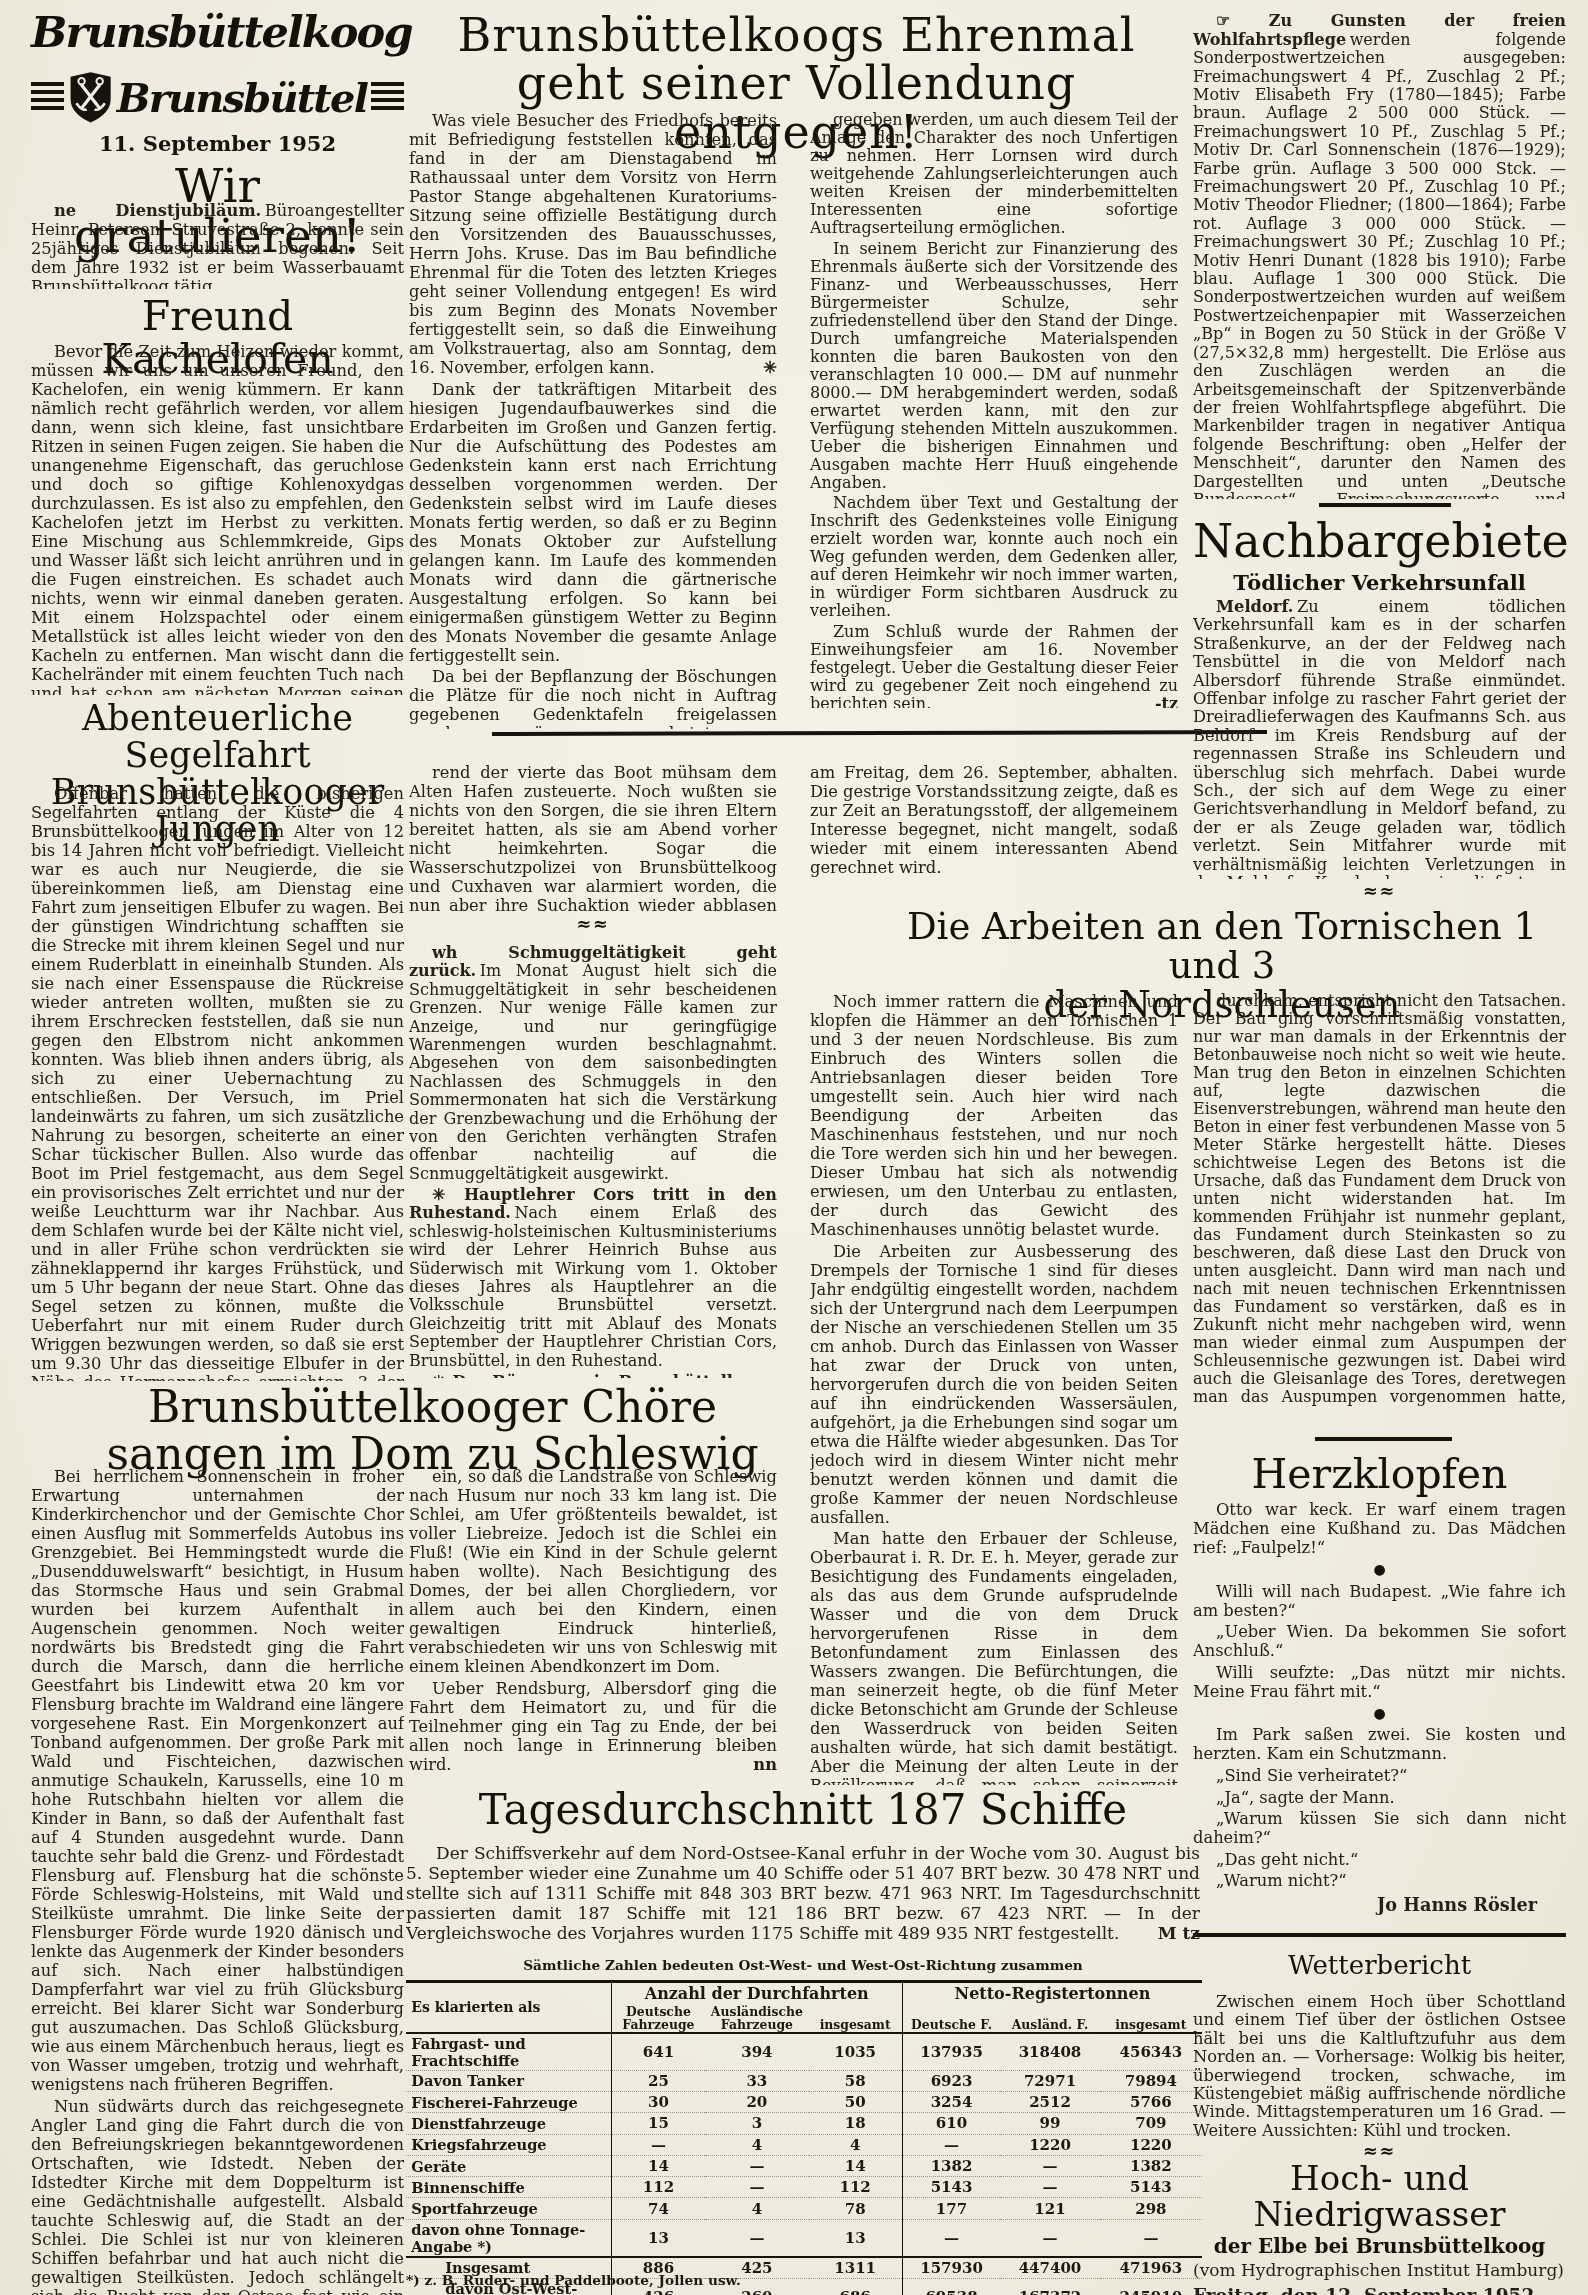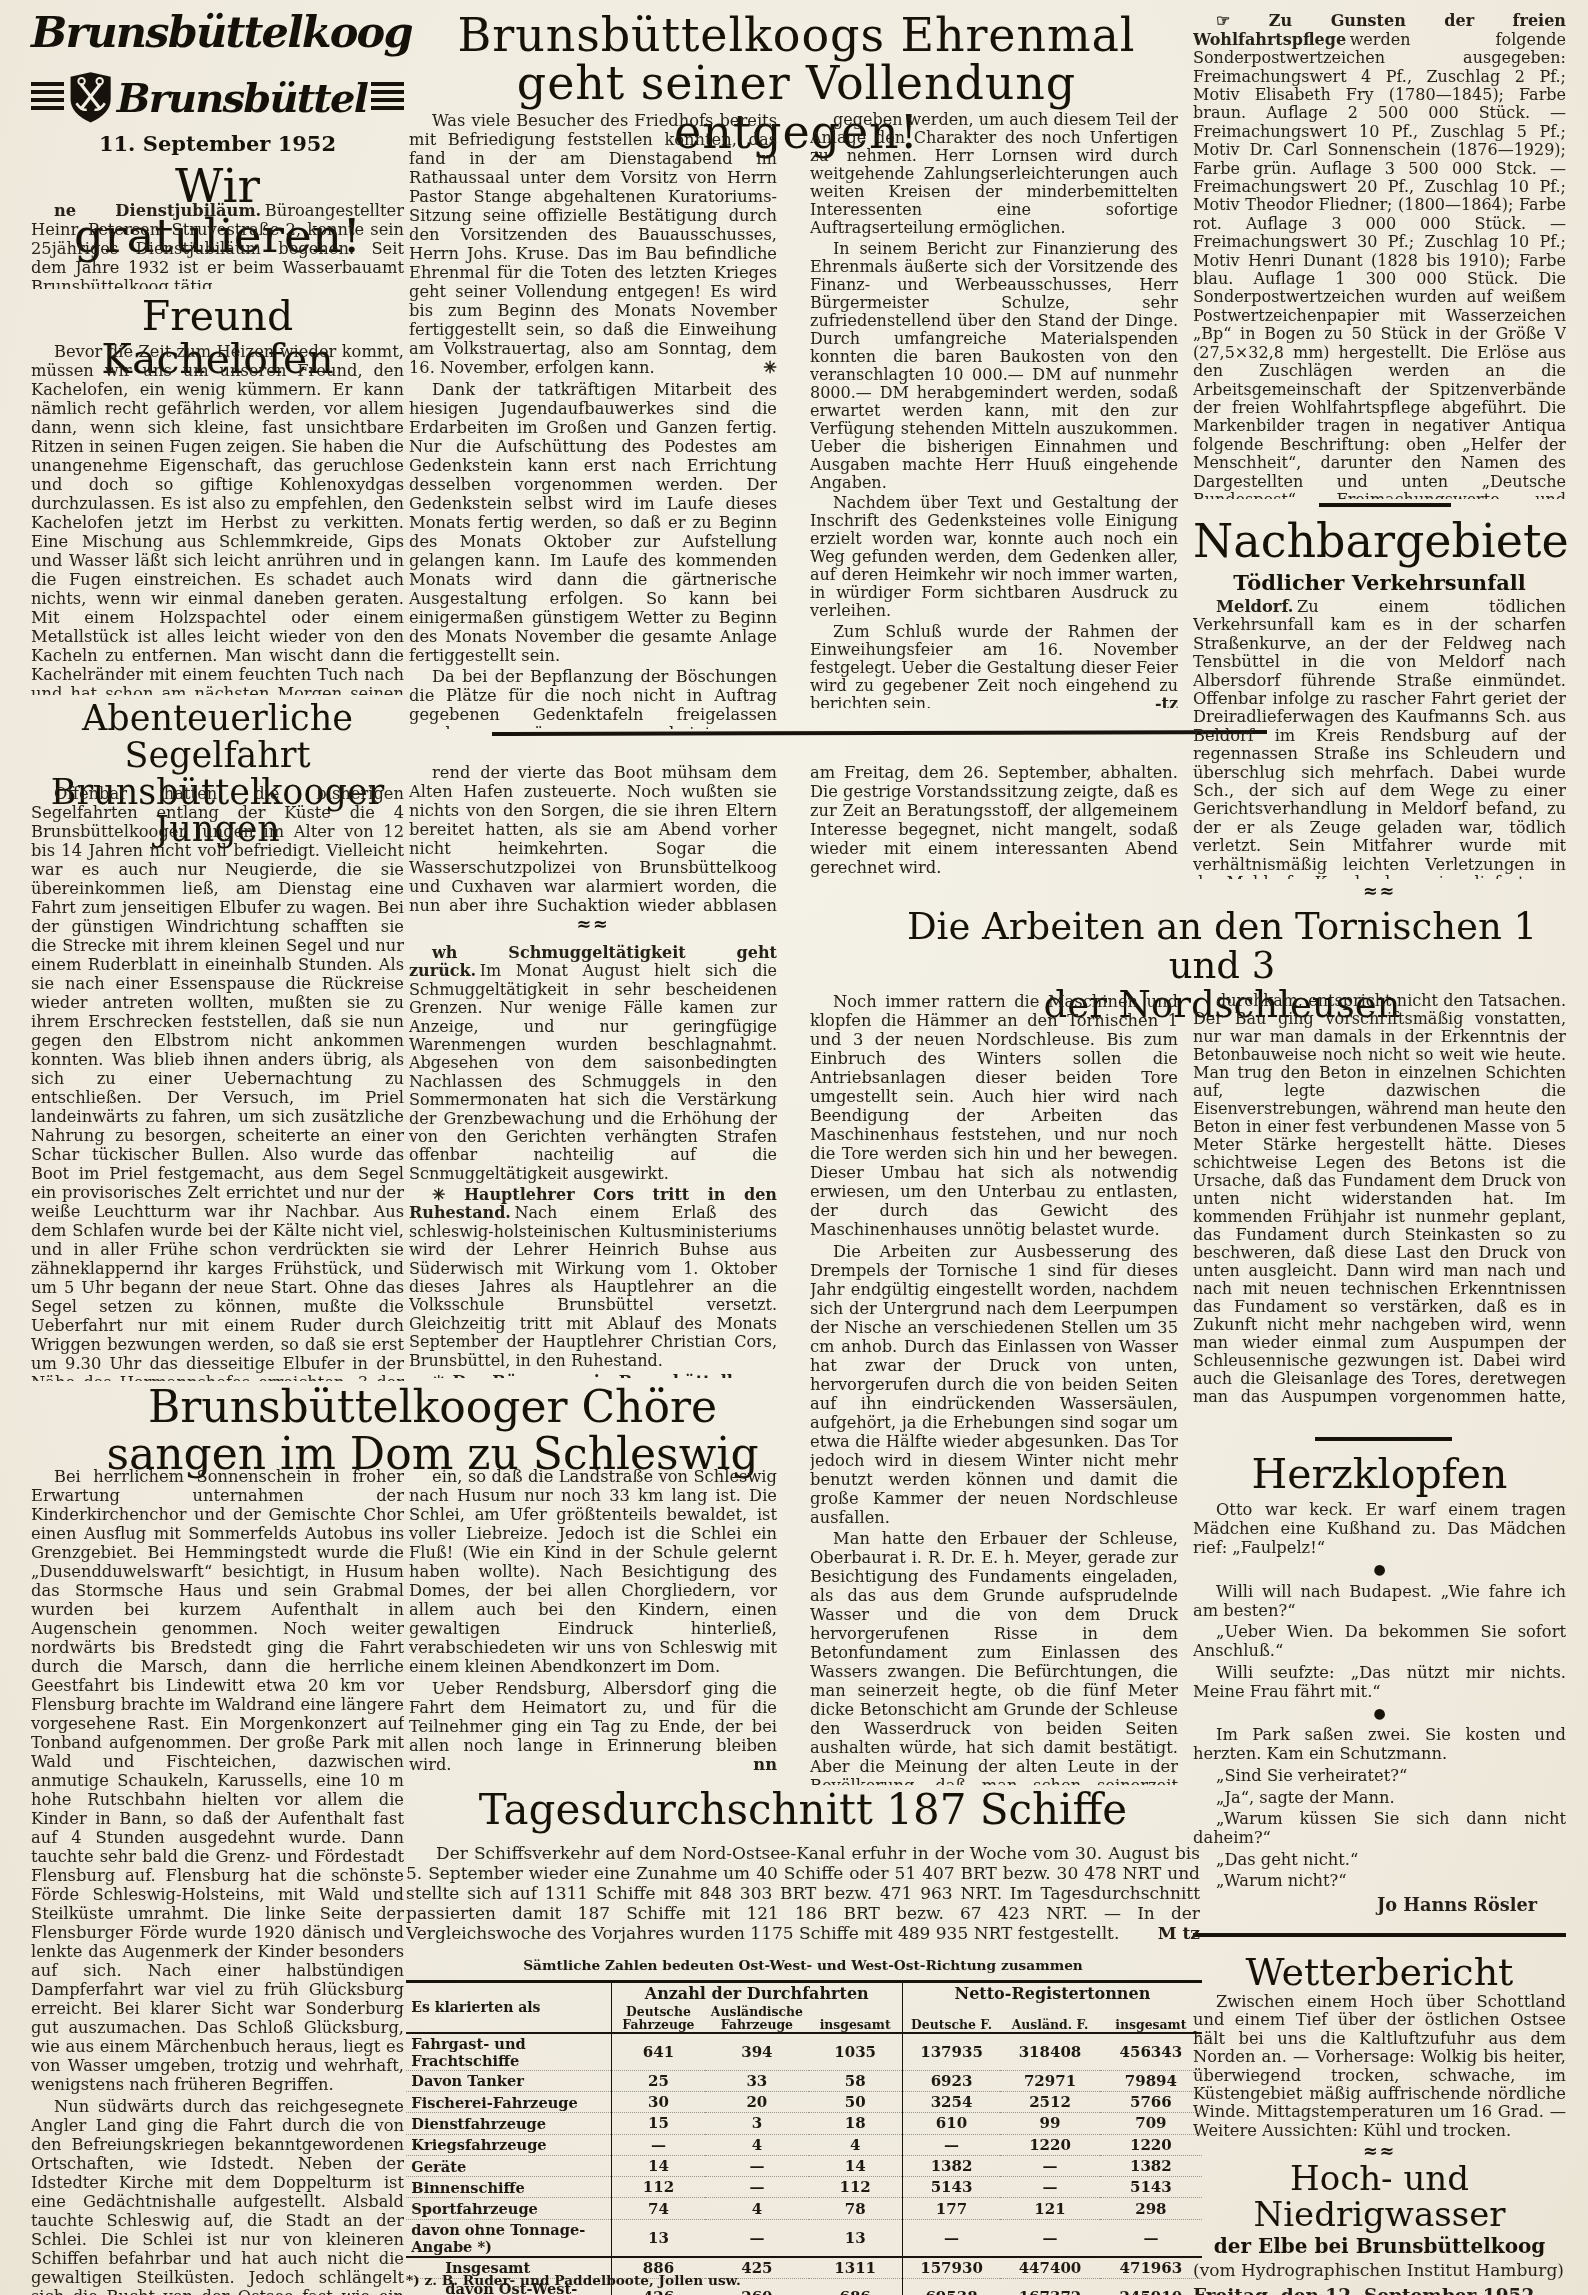--- a/index.html
+++ b/index.html
@@ -194,21 +194,21 @@
         <p class="para"><span>„Sind Sie verheiratet?“</span></p>
         <p class="para"><span>„Ja“, sagte der Mann.</span></p>
         <p class="para"><span>„Warum küssen Sie sich dann nicht daheim?“</span></p>
         <p class="para"><span>„Das geht nicht.“</span></p>
         <p class="para"><span>„Warum nicht?“</span></p>
       </div>
   </div>
   <div class="abs sigline" style="left:1193px;top:1894px;width:344px;">Jo Hanns Rösler</div>
 
   <div class="rule" style="left:1193px;top:1933px;width:373px;height:3.5px;"></div>
-  <div class="abs hd" style="left:1193px;top:1952px;width:373px;font-size:38px;">Wetterbericht</div>
+  <div class="abs hd" style="left:1193px;top:1952px;width:373px;font-size:26px;">Wetterbericht</div>
   <div class="flow" style="left:1193px;top:1993px;width:373px;height:164px;">
     <div>
 
     <p class="para" style="font-size:16.3px;line-height:18.4px;"><span>Zwischen einem Hoch über Schottland und einem Tief über der östlichen Ostsee hält bei uns die Kaltluftzufuhr aus dem Norden an. — Vorhersage: Wolkig bis heiter, überwiegend trocken, schwache, im Küstengebiet mäßig auffrischende nördliche Winde. Mittagstemperaturen um 16 Grad. — Weitere Aussichten: Kühl und trocken.</span></p>
       </div>
     <div class="wave">≈≈</div>
   </div>
   <div class="abs" style="left:1193px;top:2160px;width:373px;">
     <div class="hd" style="font-size:34px;">Hoch- und Niedrigwasser</div>
     <div class="subhd" style="font-size:20px;margin-top:1.8px;">der Elbe bei Brunsbüttelkoog</div>

